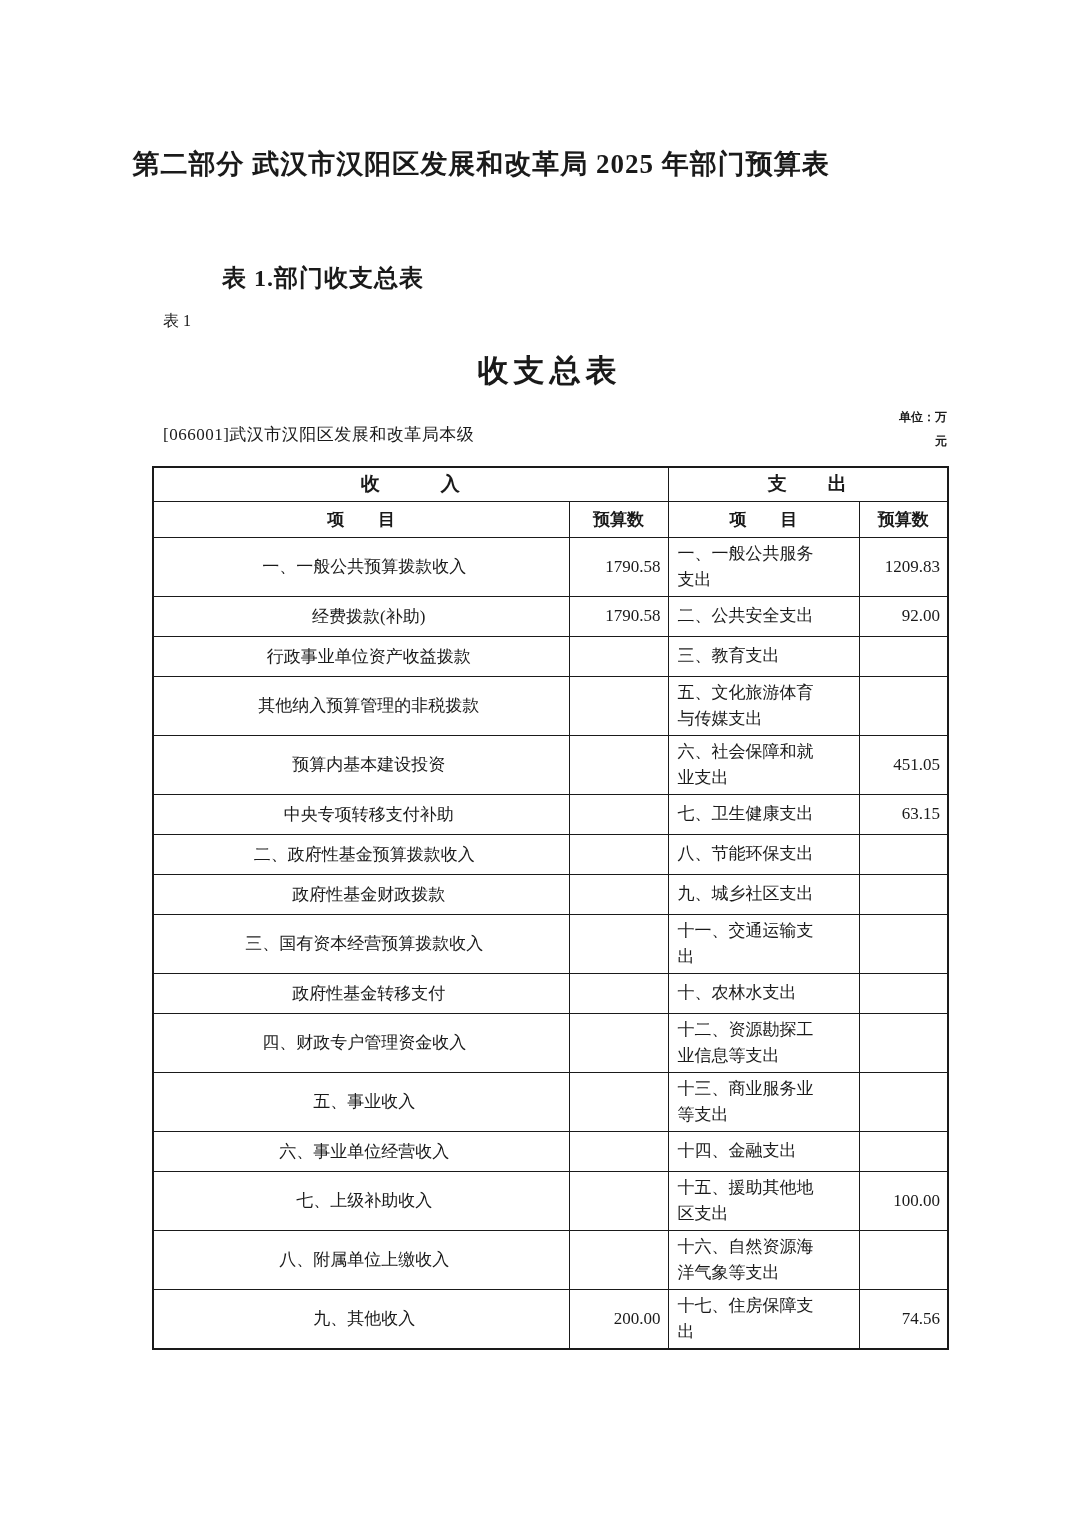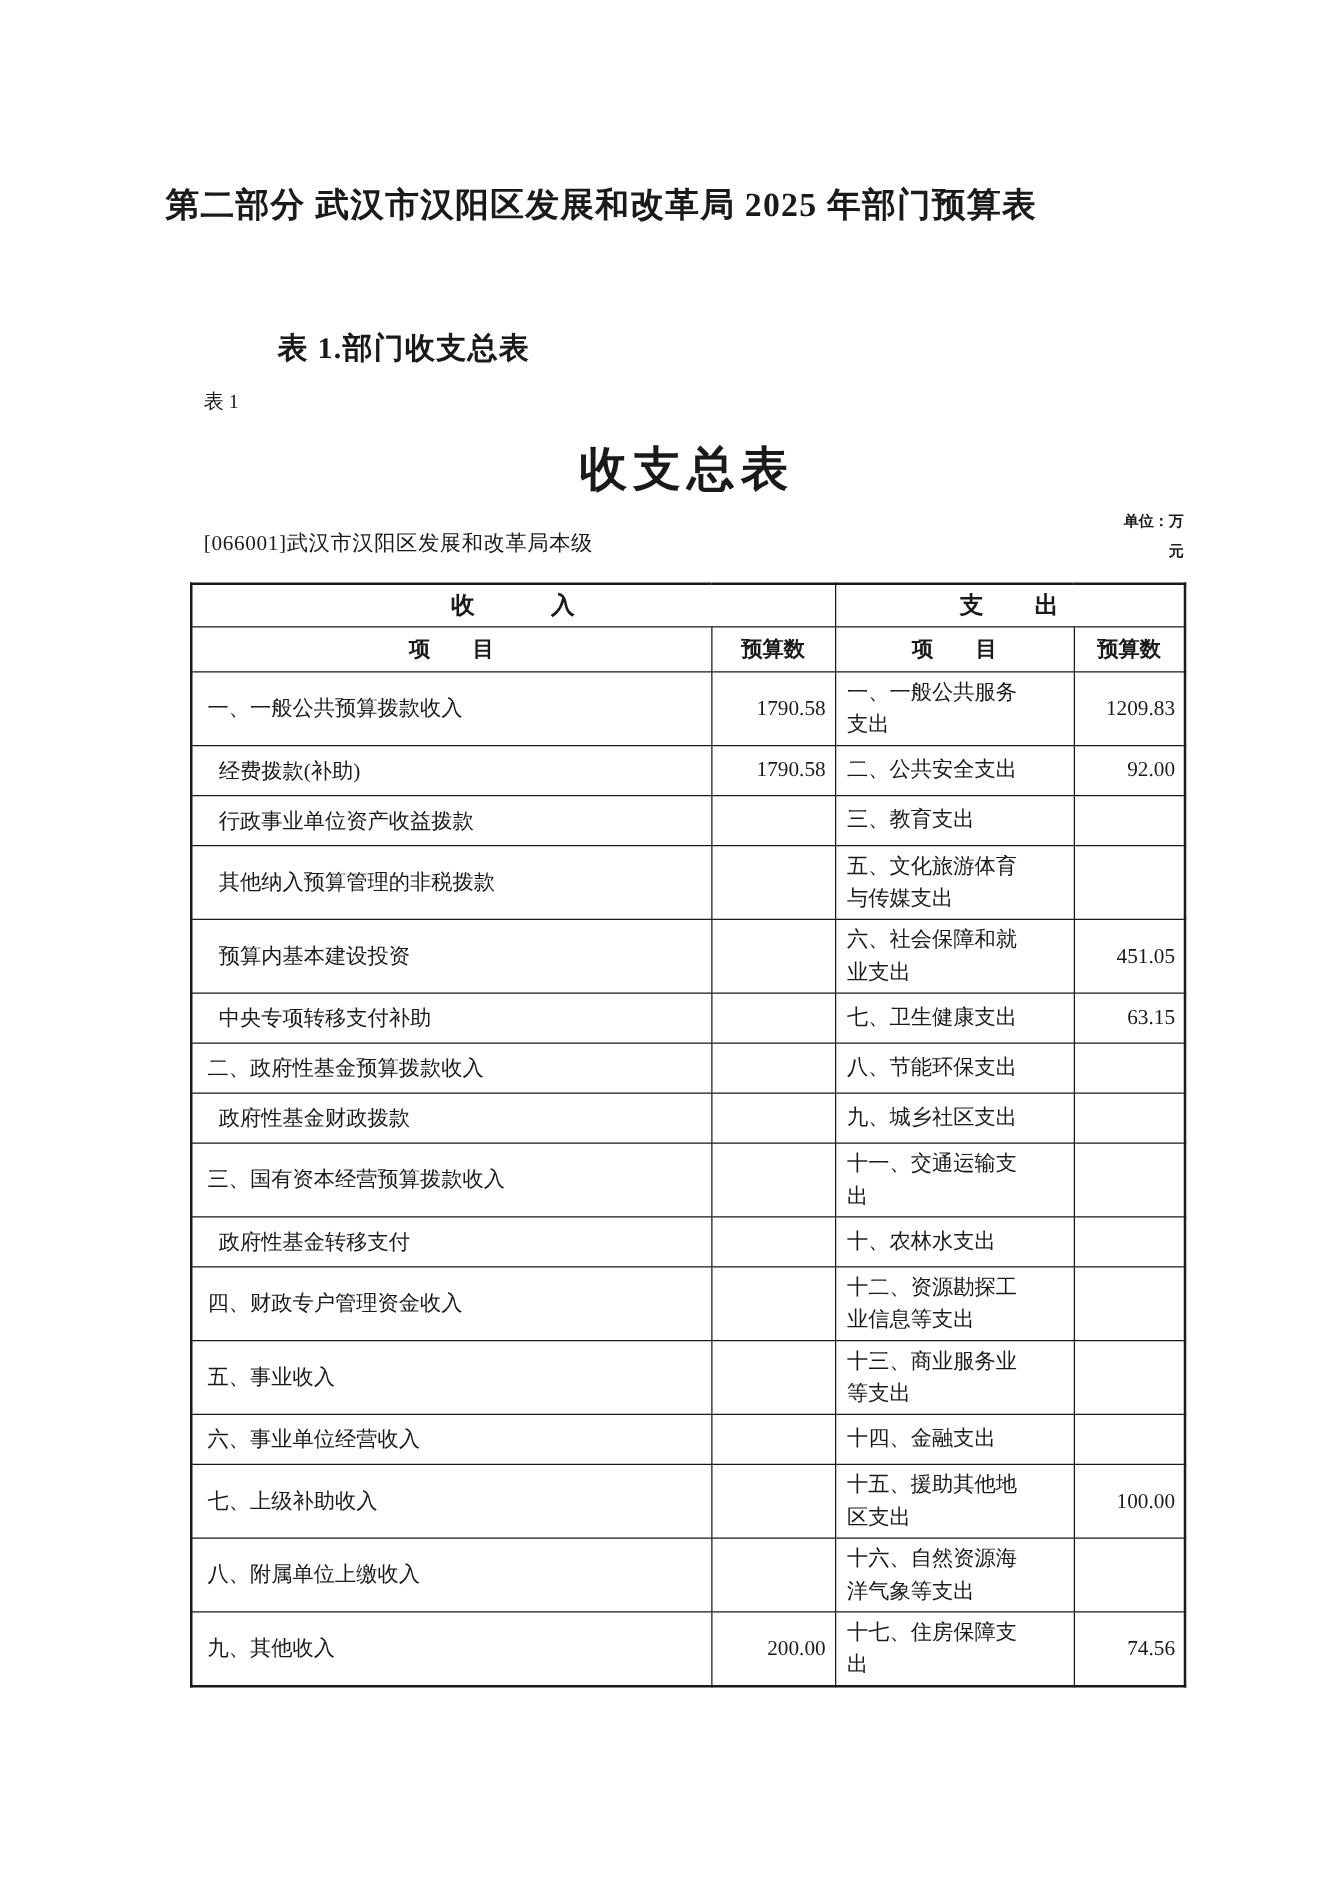--- a/index.html
+++ b/index.html
@@ -32,21 +32,21 @@
   }
   .table-tag {
     position: absolute;
     top: 311px; left: 163px;
     font-size: 16px;
   }
   .table-title {
     position: absolute;
     top: 350px; left: 152px; width: 795px;
     text-align: center;
-    font-size: 38px;
+    font-size: 31px;
     font-weight: 700;
     letter-spacing: 5px;
     font-family: "Liberation Sans", "DejaVu Sans", sans-serif;
   }
   .org-line {
     position: absolute;
     top: 423px; left: 163px;
     font-size: 17px;
     letter-spacing: 0.5px;
   }
@@ -81,21 +81,21 @@
     letter-spacing: 1px;
   }
   .budget-table tr.h2 th {
     height: 36px;
     font-size: 17px;
     font-weight: 700;
     text-align: center;
   }
   .budget-table tr.body-row { height: 40px; }
   td.item {
-    text-align: left;
+    text-align: center;
     padding-left: 12px;
     line-height: 25px;
   }
   td.item.sub { padding-left: 21px; }
   td.val {
     text-align: right;
     padding-right: 7px;
     font-variant-numeric: tabular-nums;
   }
   td.eitem {

